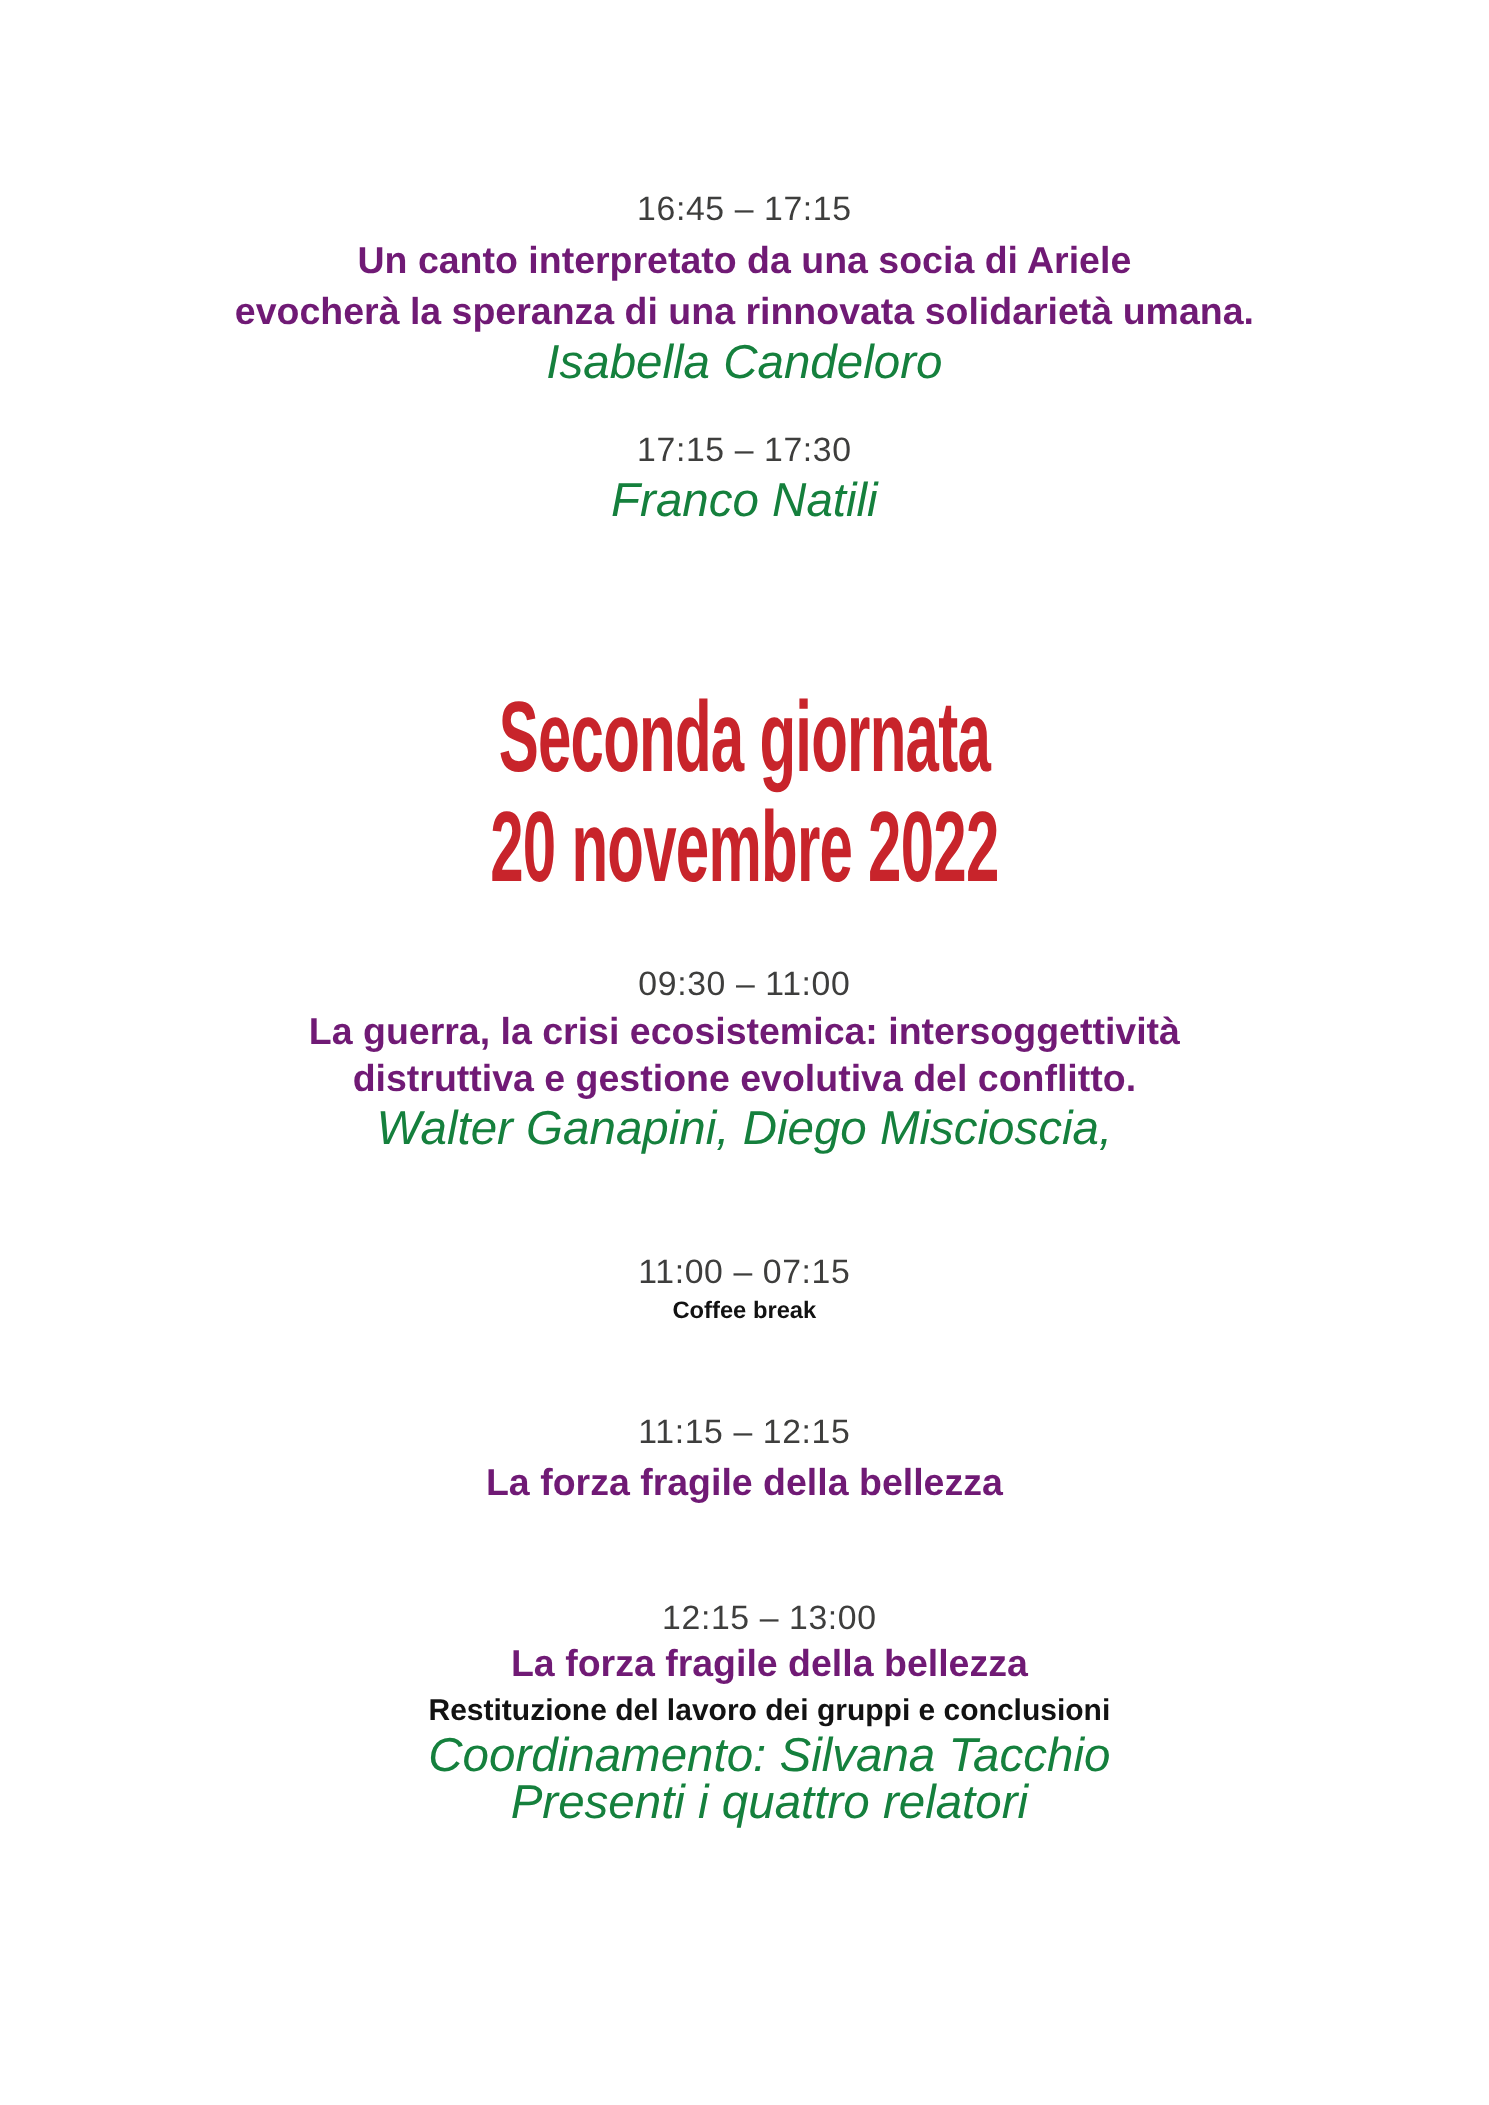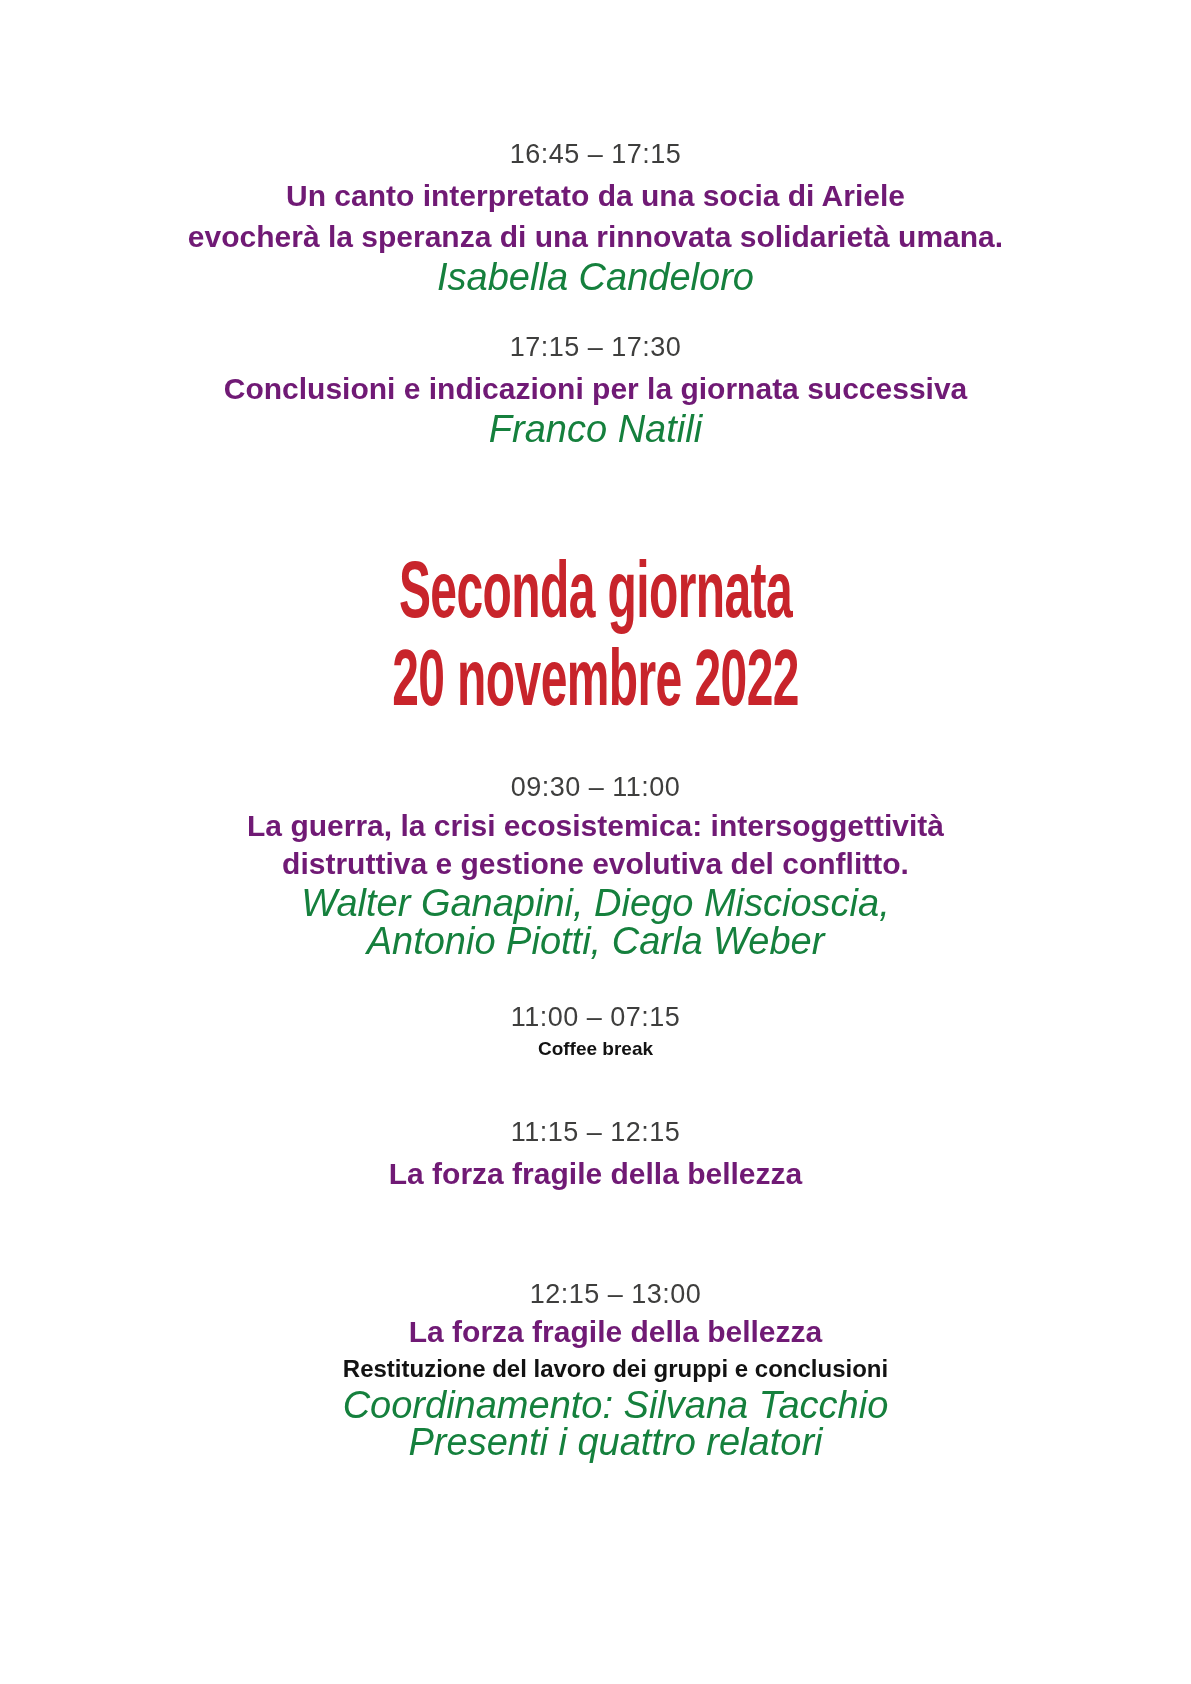--- a/index.html
+++ b/index.html
@@ -39,21 +39,21 @@
     font-weight: 700;
     color: #121212;
   }
   .italic {
     font-size: 38px;
     font-style: italic;
     font-weight: 400;
     color: #15803d;
   }
 
-  .b1, .b2, .b5 { line-height: 41px; }
+  .b1, .b2, .b5 { line-height: 41px; margin-top: 13px; }
   .b3 { line-height: 38.5px; }
   .b4 { line-height: 31px; }
   .b6 { line-height: 37px; padding-left: 20px; }
 
   .b1 { top: 134px; }
   .b2 { top: 327px; }
   .b3 { top: 768px; }
   .b4 { top: 1002px; }
   .b5 { top: 1112px; }
   .b6 { top: 1276px; }
@@ -75,35 +75,33 @@
 
   <div class="block b1">
     <span class="line time">16:45 – 17:15</span>
     <span class="line red-title">Un canto interpretato da una socia di Ariele</span>
     <span class="line red-title">evocherà la speranza di una rinnovata solidarietà umana.</span>
     <span class="line italic">Isabella Candeloro</span>
   </div>
 
   <div class="block b2">
     <span class="line time">17:15 – 17:30</span>
-    <span class="line red-title">Conclusioni e indicazioni per la giornata successiva</span>
     <span class="line italic">Franco Natili</span>
   </div>
 
   <div class="block day-title">
     <span class="line">Seconda giornata</span>
     <span class="line">20 novembre 2022</span>
   </div>
 
   <div class="block b3">
     <span class="line time">09:30 – 11:00</span>
     <span class="line red-title">La guerra, la crisi ecosistemica: intersoggettività</span>
     <span class="line red-title">distruttiva e gestione evolutiva del conflitto.</span>
     <span class="line italic">Walter Ganapini, Diego Miscioscia,</span>
-    <span class="line italic">Antonio Piotti, Carla Weber</span>
   </div>
 
   <div class="block b4">
     <span class="line time">11:00 – 07:15</span>
     <span class="line black-bold" style="font-size:19px;">Coffee break</span>
   </div>
 
   <div class="block b5">
     <span class="line time">11:15 – 12:15</span>
     <span class="line red-title">La forza fragile della bellezza</span>

